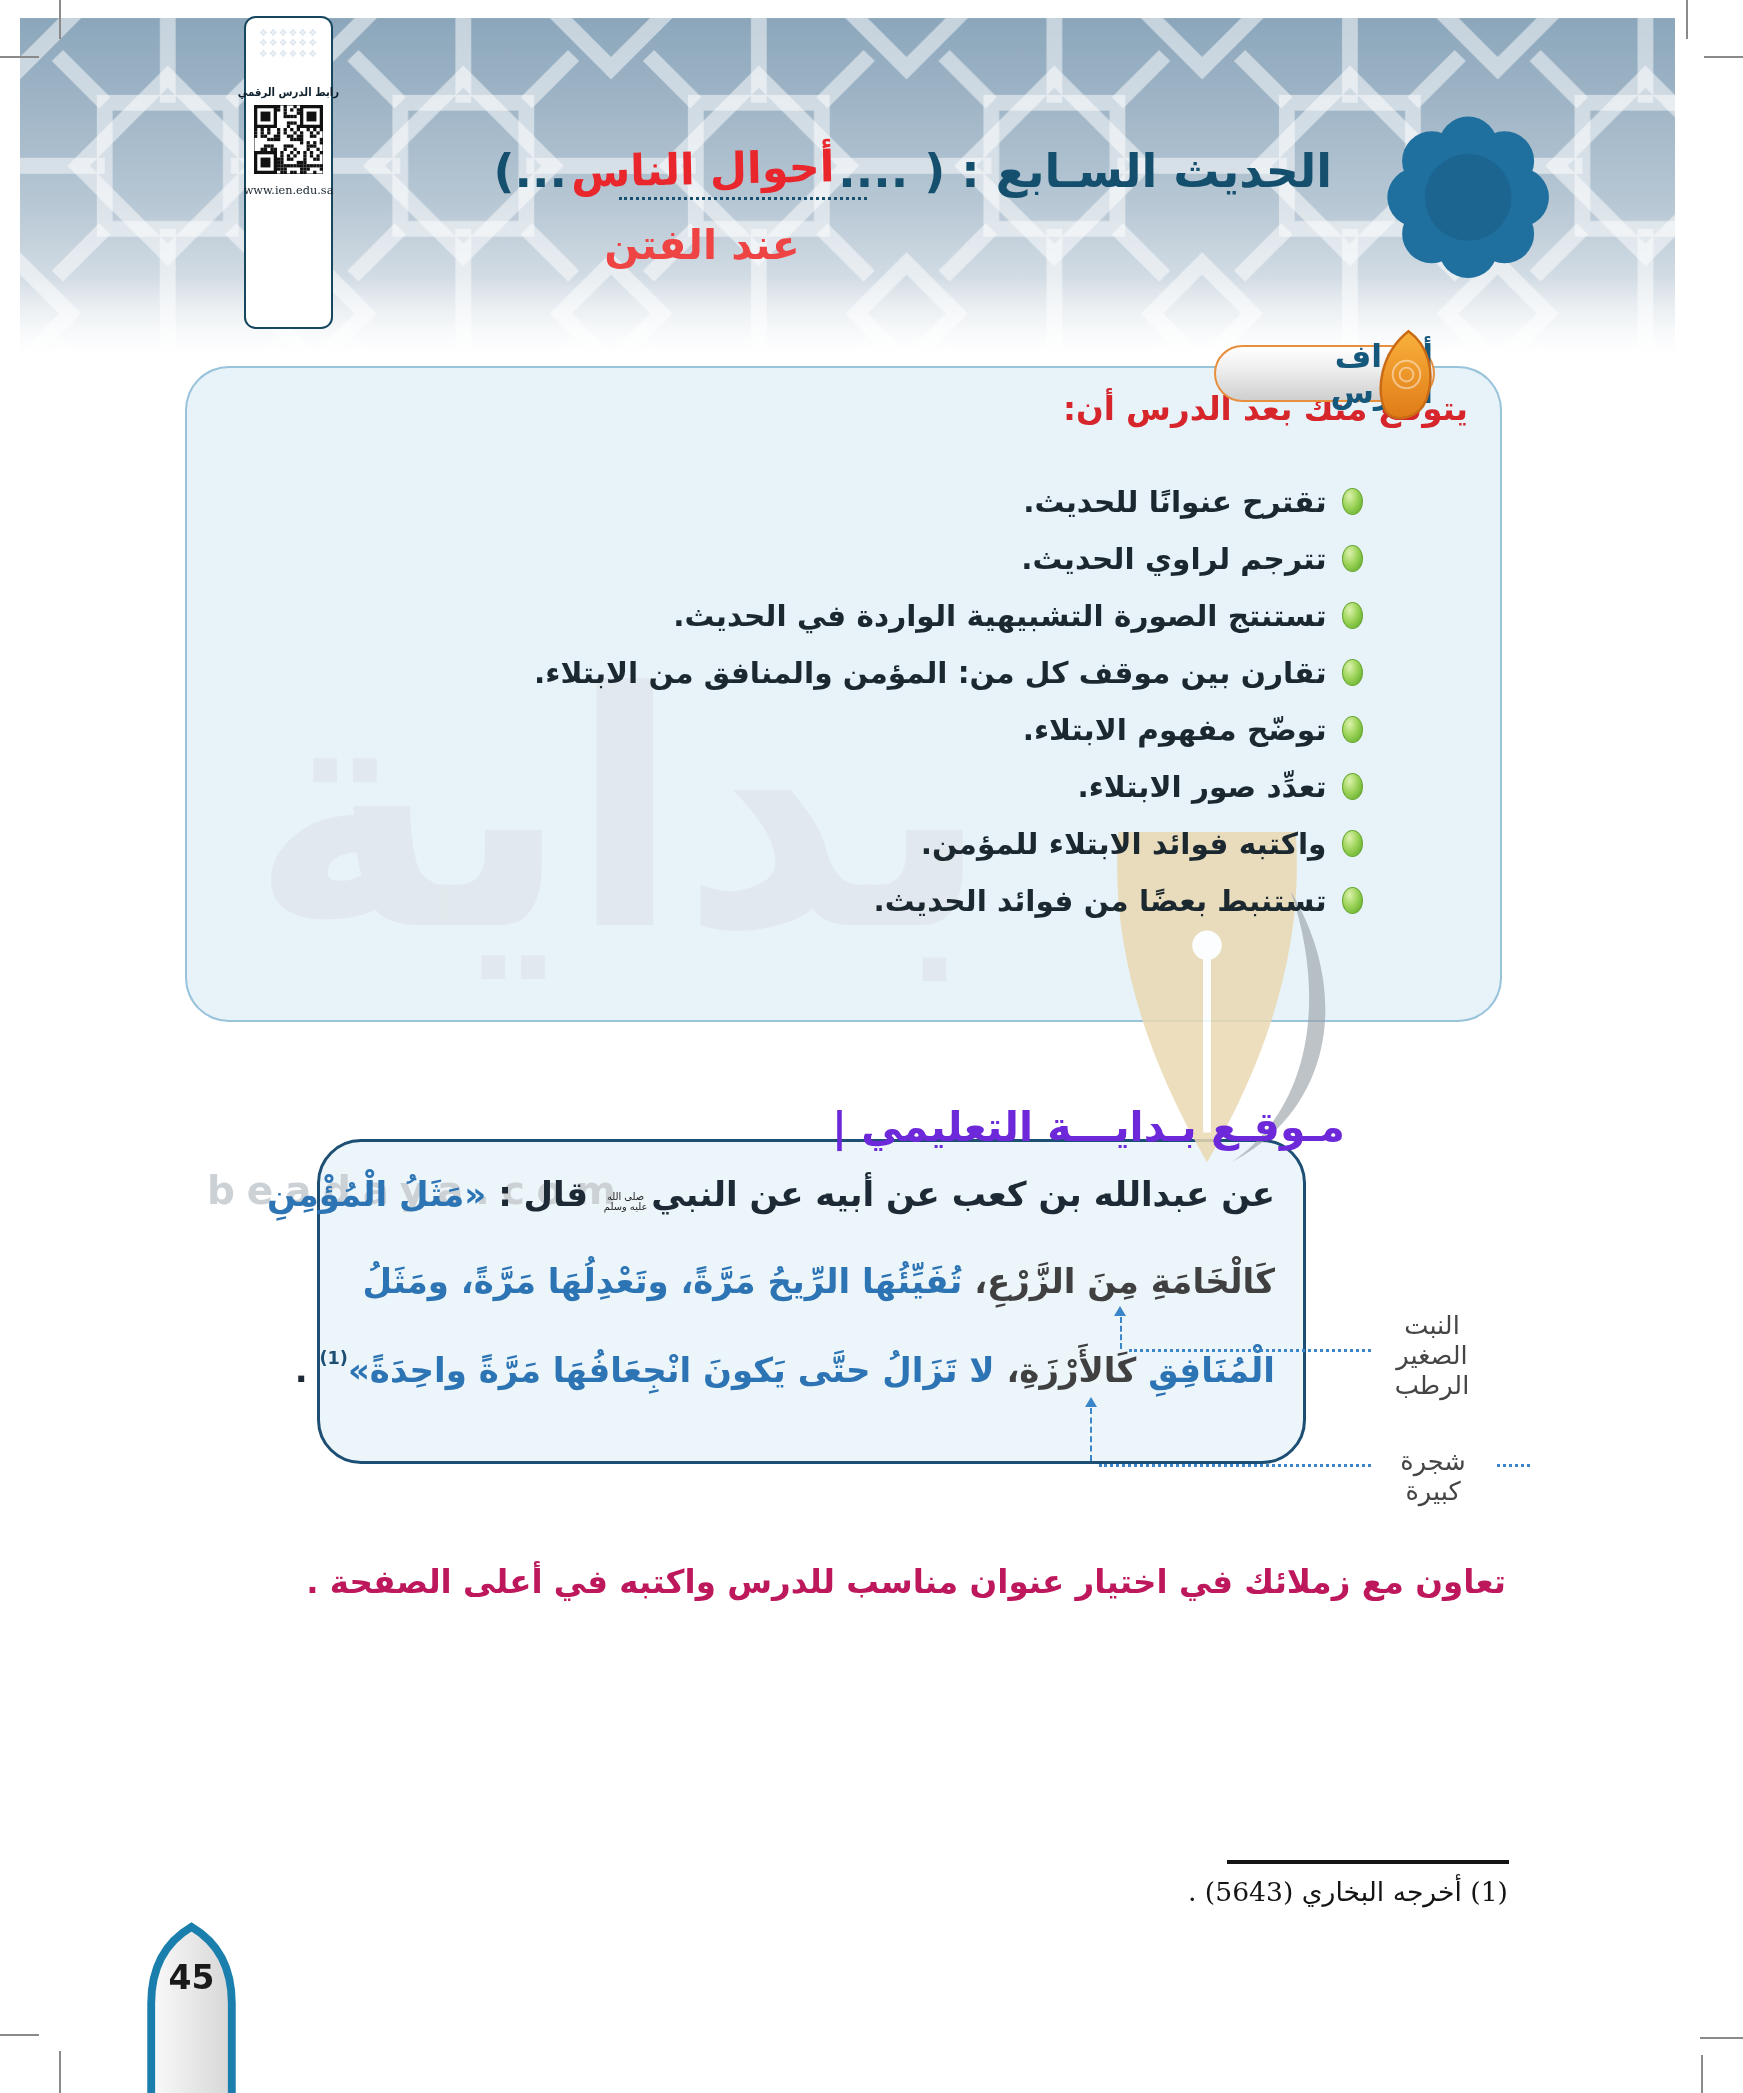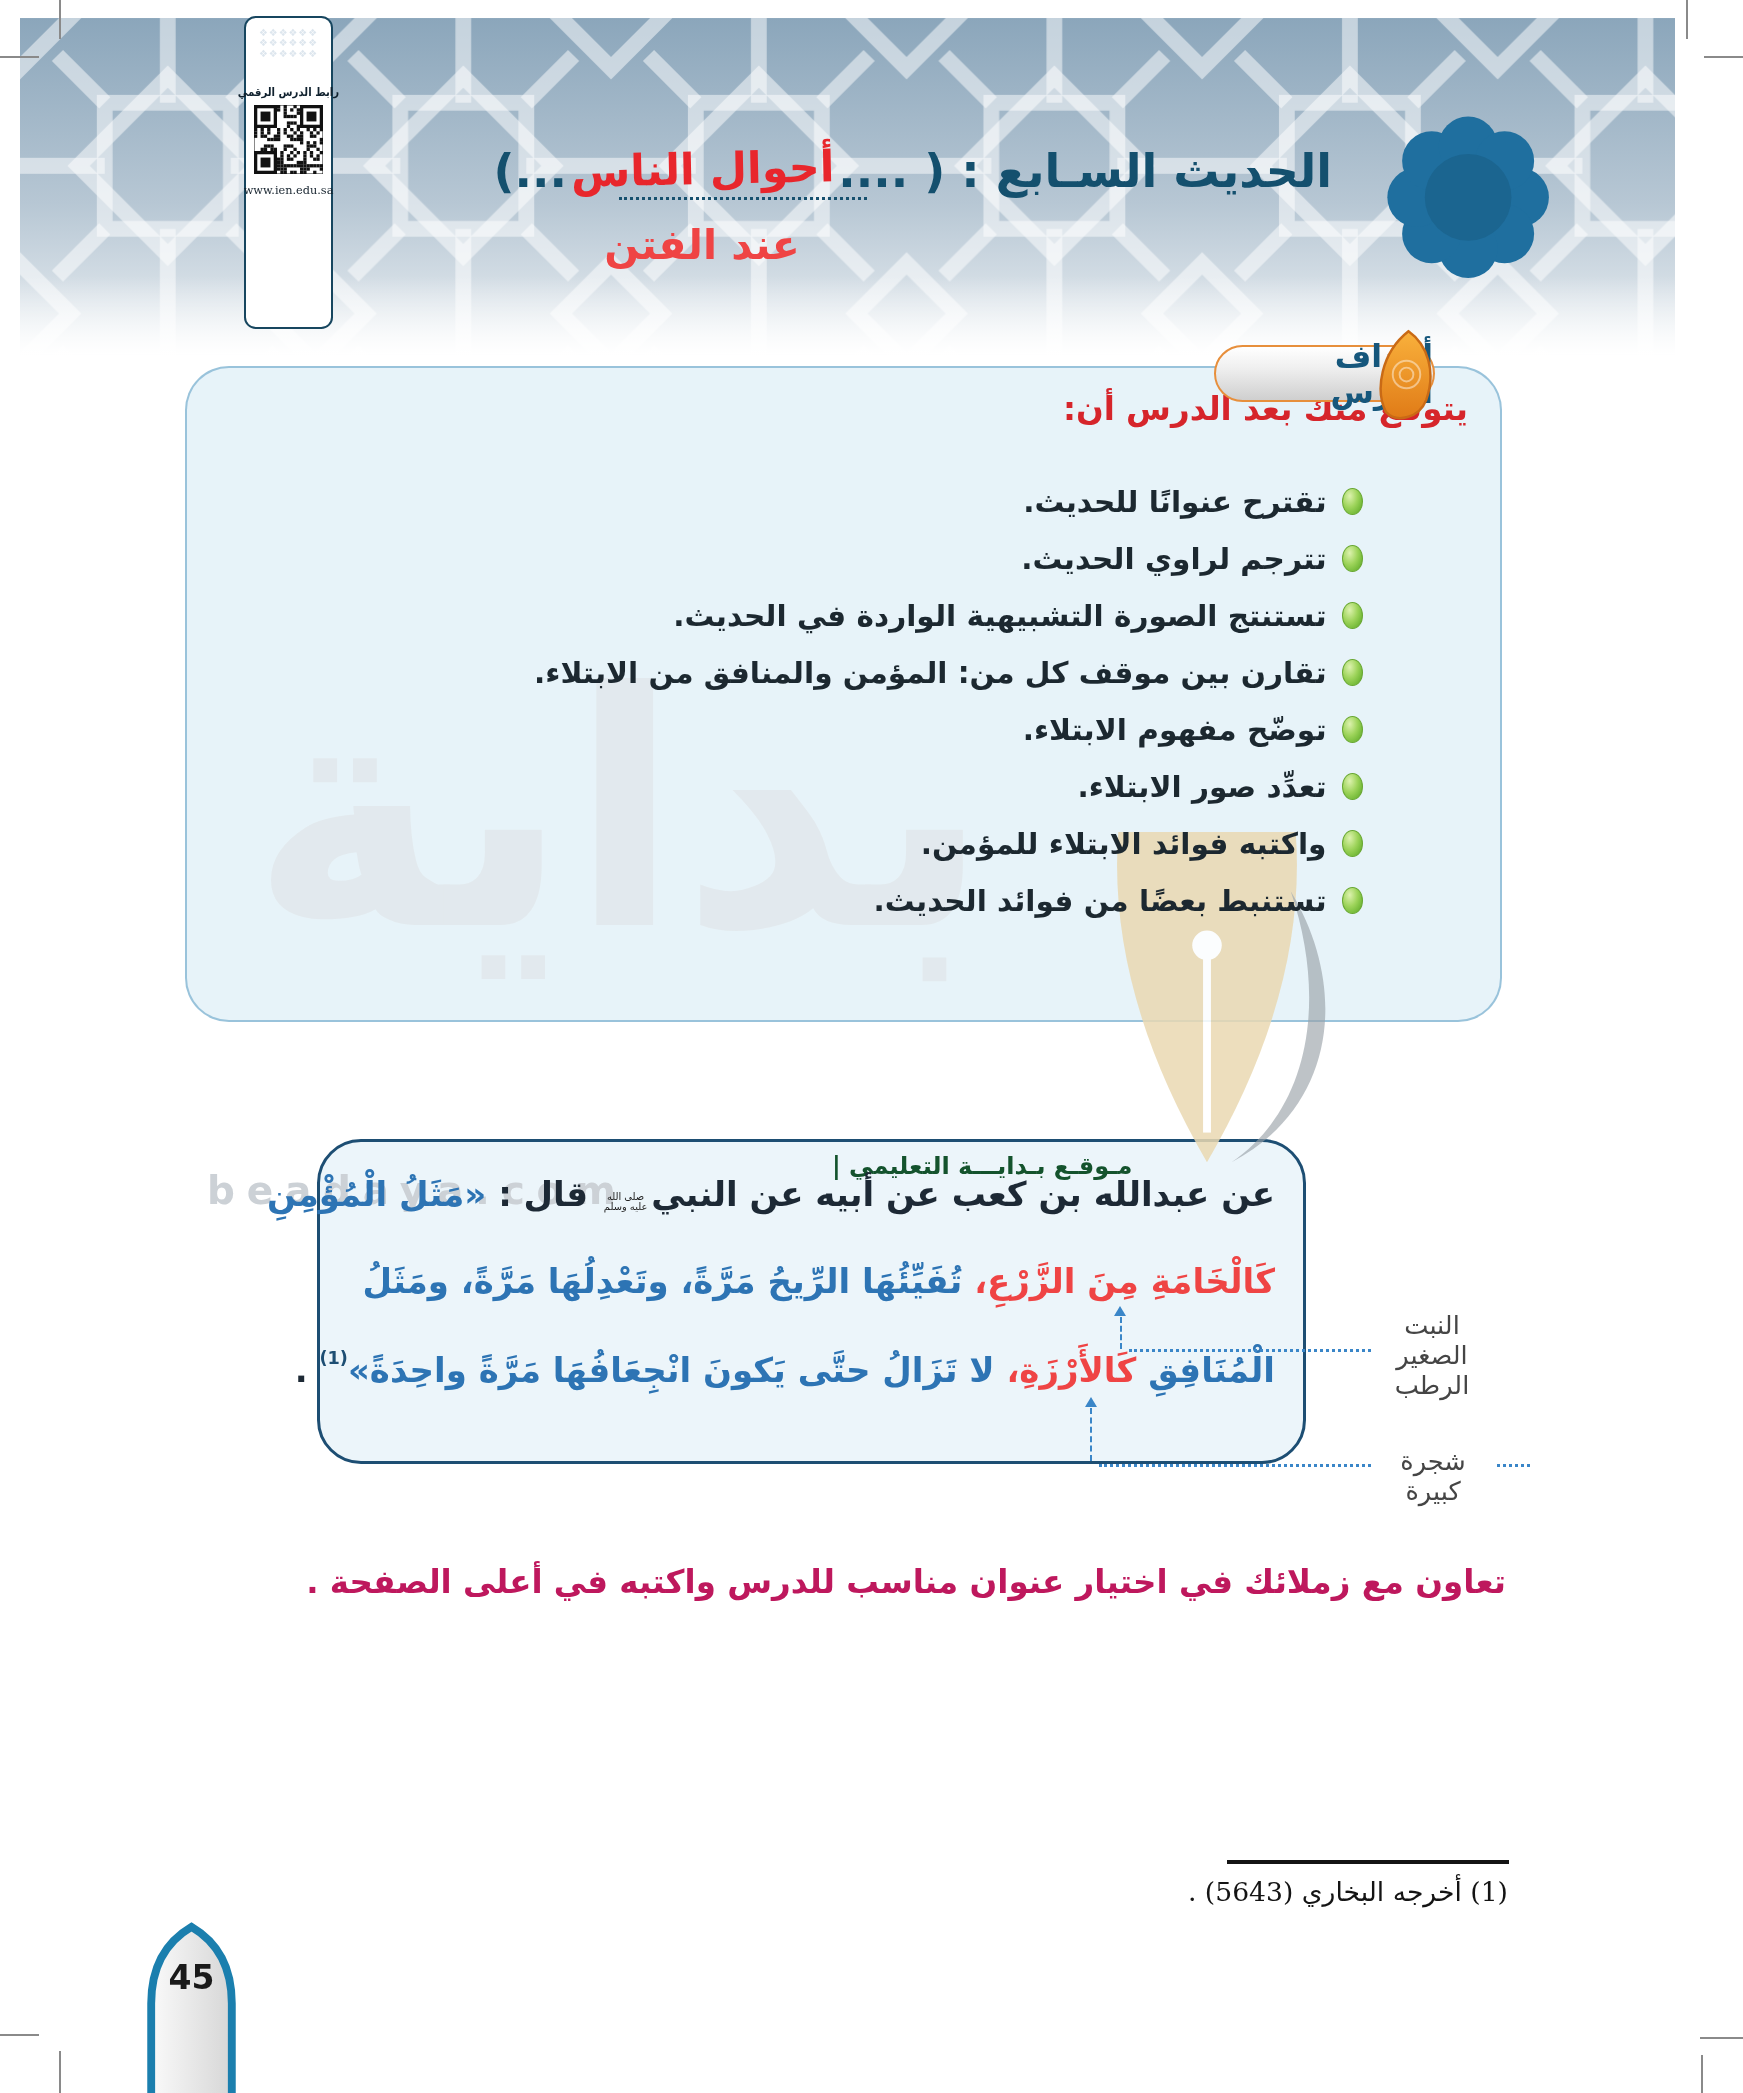--- a/index.html
+++ b/index.html
@@ -46,32 +46,32 @@
   .goal{display:flex;align-items:center;height:57px;direction:rtl;}
   .gb{width:20.7px;height:26.6px;border-radius:50%;flex:0 0 auto;margin-left:15.8px;
     background:radial-gradient(ellipse at 35% 28%,#ddf2ae 0%,#9ed45b 45%,#7cbf3f 70%,#5e9e2c 100%);
     border:1px solid #69a833;}
   .gt{font-size:29.6px;font-weight:bold;color:#1c2830;white-space:nowrap;}
 
   
   .wm-word{position:absolute;left:167px;top:650px;width:906px;text-align:center;font-size:325px;
     font-weight:bold;color:#e0e4e7;opacity:.6;z-index:2;direction:rtl;line-height:1;pointer-events:none;}
   .wm-nib{position:absolute;left:1059px;top:832px;z-index:2;opacity:.85;pointer-events:none;}
-  .wm-ar{position:absolute;left:832px;top:1152px;direction:rtl;font-size:24px;color:#14532d;
+  .wm-ar{position:absolute;left:832px;top:1103px;direction:rtl;font-size:41px;color:#6d28d9;
     z-index:2;font-weight:bold;pointer-events:none;}
   .wm-en{position:absolute;left:207px;top:1168px;font-size:39px;font-weight:bold;color:#ccd1d6;
     letter-spacing:11.8px;z-index:2;pointer-events:none;}
 
   
   .hadith-box{position:absolute;left:317px;top:1139px;width:989px;height:325px;background:#ecf5fa;
     border:3.9px solid #1d4e73;border-radius:44px;z-index:1;}
   .hline{position:absolute;left:345px;width:930px;direction:rtl;text-align:right;font-size:34px;
     font-weight:bold;z-index:3;white-space:nowrap;}
   .h1{top:1174px;} .h2{top:1261px;} .h3{top:1348px;}
-  .hd{color:#1d2935;} .hb{color:#2d74b4;} .hr{color:#ef4444;}
+  .hd{color:#1d2935;} .hb{color:#2d74b4;} .hr{color:#404040;}
   .saw{display:inline-block;font-size:9.9px;line-height:1.05;color:#222;vertical-align:-3.9px;
     text-align:center;margin:0 3.9px;font-weight:normal;}
   .href-sup{font-size:17.7px;vertical-align:17.7px;color:#1d4e73;font-weight:bold;}
 
   
   .v-arrow{position:absolute;width:0;border-left:2.5px dashed #3a86c8;z-index:4;}
   .a-head{position:absolute;width:0;height:0;border-left:6.9px solid transparent;
     border-right:6.9px solid transparent;border-bottom:10.8px solid #3a86c8;z-index:4;}
   .dotline{position:absolute;height:0;border-top:3.4px dotted #3a86c8;z-index:4;}
   .annot{position:absolute;direction:rtl;text-align:center;font-size:25.6px;color:#454545;z-index:4;

